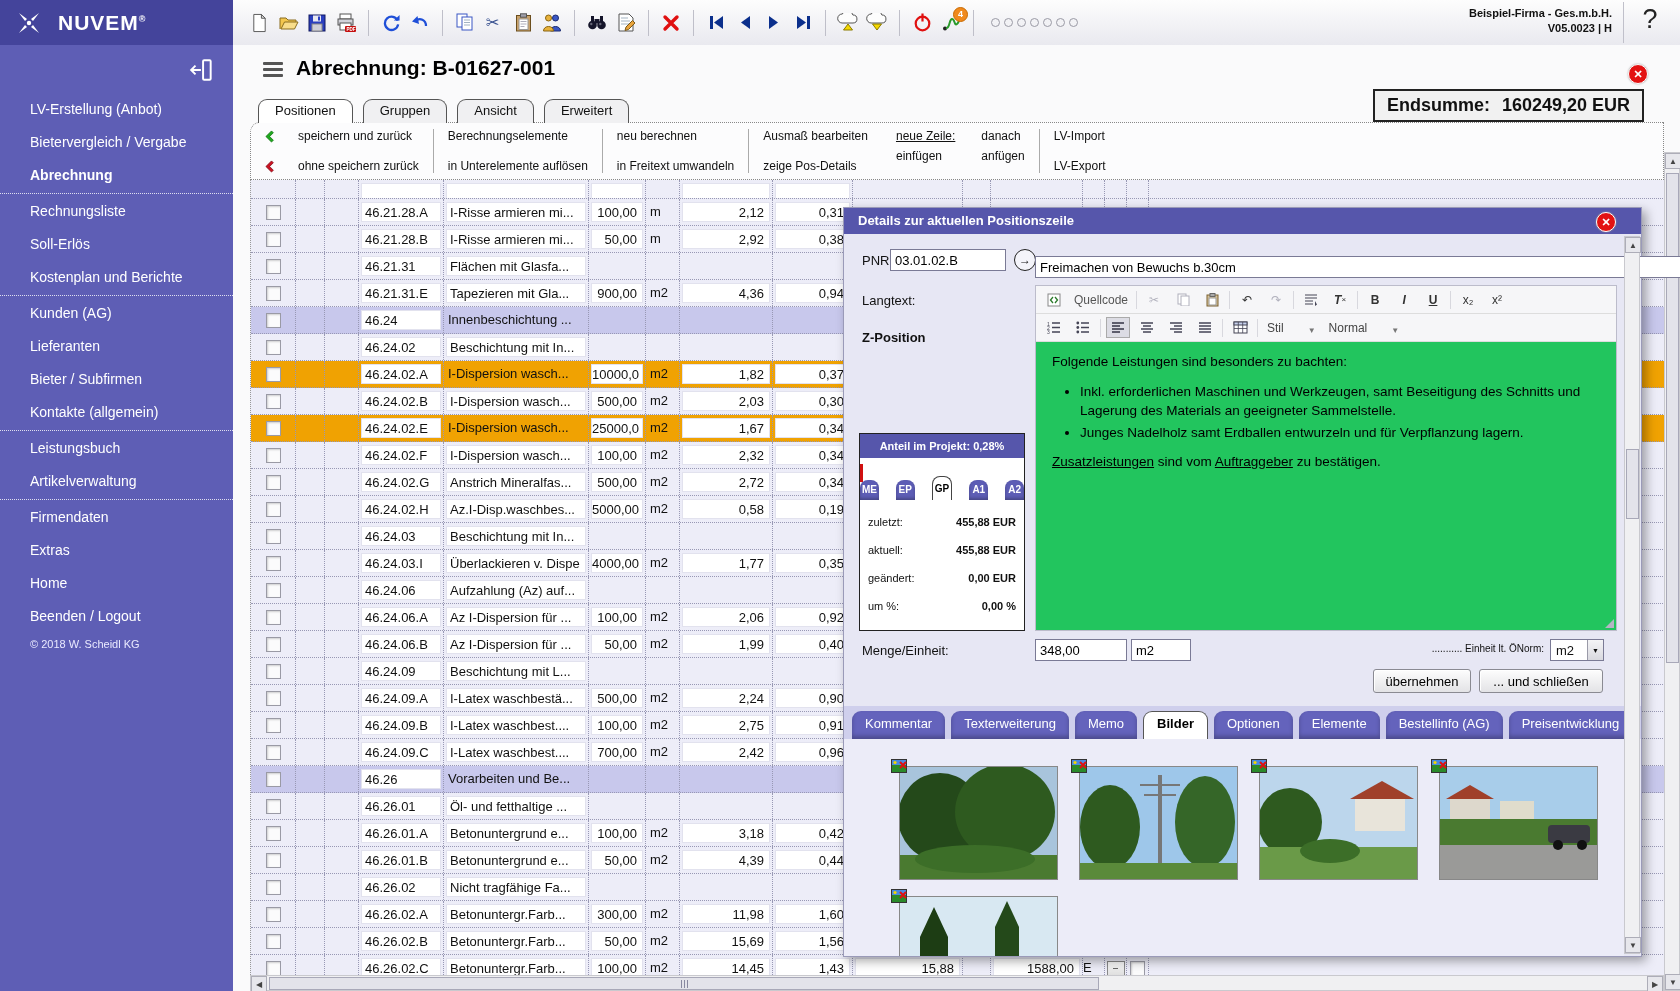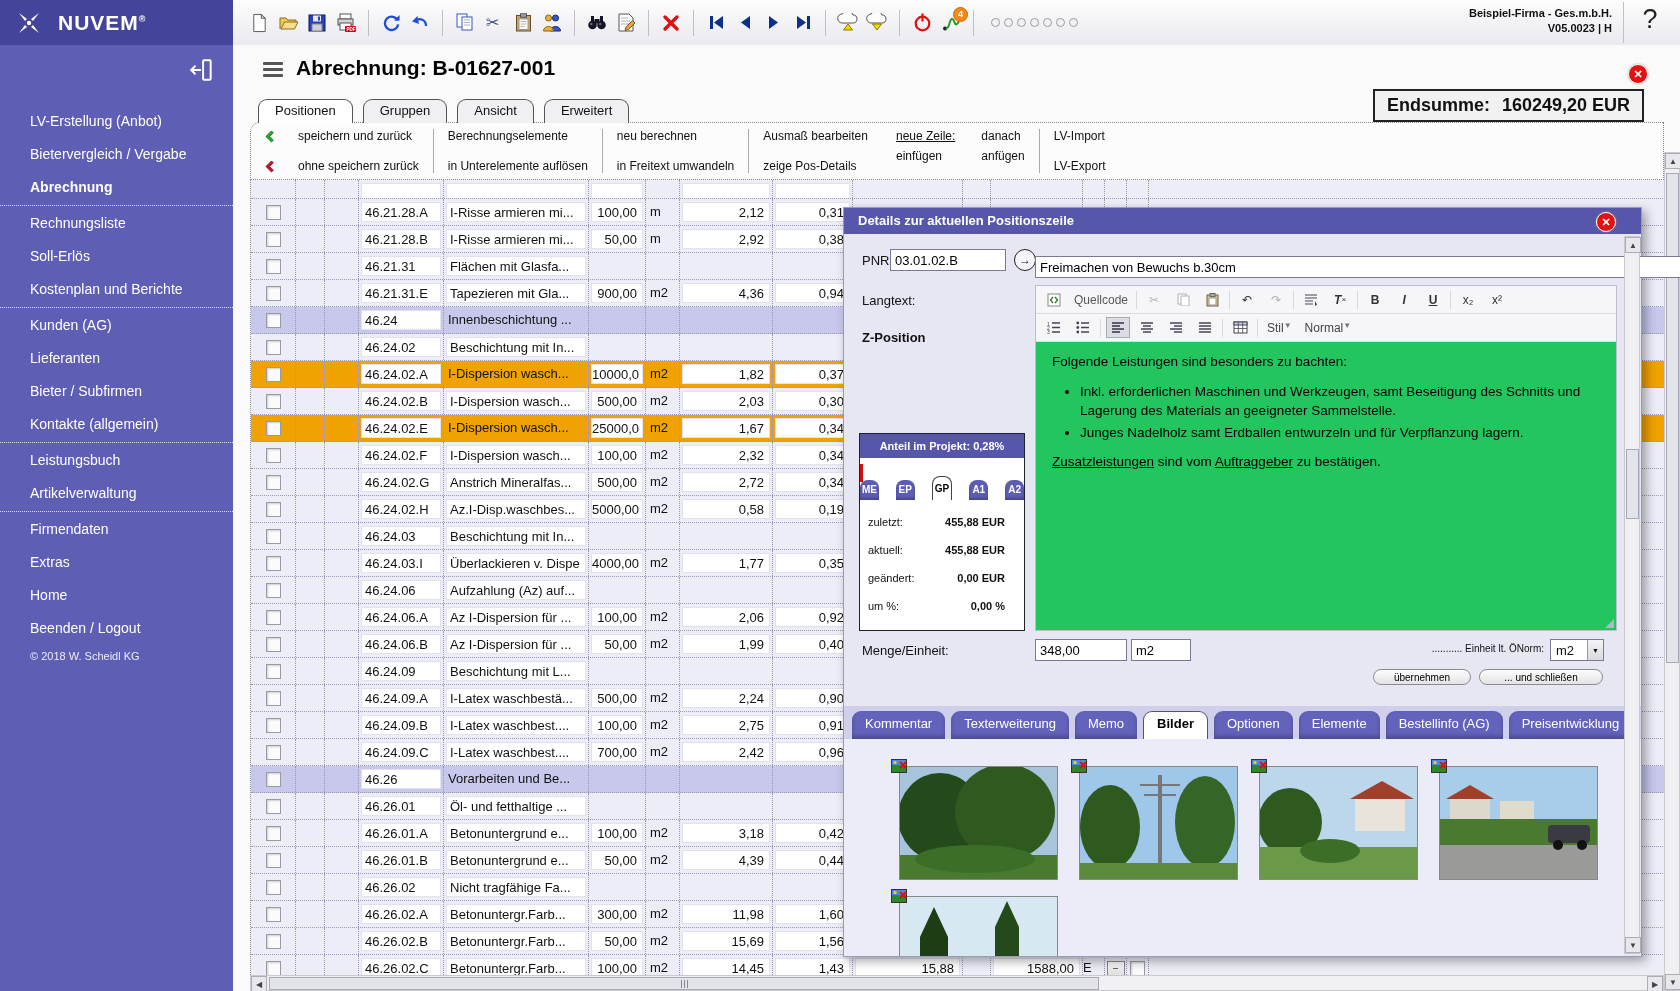--- a/index.html
+++ b/index.html
@@ -23,21 +23,21 @@
          align-items:center;justify-content:center;border:1px solid #c96a00}
   #statusdots{display:flex;gap:4px;margin-left:6px}
   .sdot{width:7px;height:7px;border-radius:50%;border:1px solid #9a9aa5;background:#f2f2f5}
   #company{right:68px;top:6px;width:220px;text-align:right;font-size:11px;font-weight:bold;line-height:15px}
   #helpsep{right:56px;top:2px;width:1px;height:41px;background:#c0c0ca}
   #helpq{right:10px;top:4px;width:40px;height:36px;font-size:27px;color:#222;text-align:center;cursor:pointer}
 
   
   #sidebar{left:0;top:45px;width:233px;height:946px;background:#5e5eb5;color:#fff}
   #collapse{position:absolute;top:12px;right:18px;cursor:pointer}
-  #sbmenu{position:absolute;top:60px;left:0;right:0}
+  #sbmenu{position:absolute;top:48px;left:0;right:0}
   .sb-item{height:33px;line-height:33px;padding-left:30px;font-size:14px;color:#fff;cursor:pointer;
            white-space:nowrap}
   .sb-item.active{font-weight:bold}
   .sb-div{border-top:1px dotted rgba(255,255,255,.8);margin:1px 0}
   #sbcopy{padding-left:30px;margin-top:5px;font-size:11px;color:#eaeaff}
 
   
   #main{left:233px;top:45px;width:1447px;height:946px;background:#fafafb}
   #hamb{left:263px;top:62px;width:20px;height:17px;cursor:pointer}
   #hamb i{display:block;height:3px;background:#555;margin-bottom:3px;border-radius:1px}
@@ -124,54 +124,54 @@
 
   
   #editor{left:191px;top:77px;width:580px;height:344px;background:#22c55e;border:1px solid #bcbccb}
   .edbar{height:27px;background:#f6f6f8;border-bottom:1px solid #ddd;display:flex;align-items:center;
          gap:5px;padding:0 6px}
   .edico{min-width:18px;height:19px;display:flex;align-items:center;justify-content:center;
          font-size:12px;color:#333;cursor:pointer;border:1px solid transparent;padding:0 2px}
   .edico.pressed{background:#dcdce4;border:1px solid #aaa}
   .edico.dis{color:#b0b0bc}
   .edsep{width:1px;height:18px;background:#d8d8de}
-  .edsel{display:flex;align-items:flex-start;gap:0;font-size:12px;color:#444;cursor:pointer;padding:0 4px}
+  .edsel{display:flex;align-items:flex-end;gap:24px;font-size:12px;color:#444;cursor:pointer;padding:0 4px}
   .edsel .ar{font-size:8px;color:#777}
   #edcontent{position:absolute;left:0;top:54px;right:0;bottom:0;padding:12px 16px;font-size:13.5px;
              line-height:1.45;color:#000;overflow:hidden}
   #edcontent ul{margin:10px 0 10px 14px;padding-left:14px}
   #edcontent li{margin-bottom:2px}
   #edresize{position:absolute;right:2px;bottom:2px;width:0;height:0;
             border-left:9px solid transparent;border-bottom:9px solid #b5b5c5;cursor:nwse-resize}
 
   
   #stats{left:15px;top:225px;width:164px;height:196px;background:#fff;border:1.5px solid #222}
   #statshead{left:0;top:0;width:100%;height:24px;background:#5656ab;color:#fff;font-size:11px;
              font-weight:bold;text-align:center;line-height:24px}
   #redtick{left:0;top:30px;width:3px;height:18px;background:#d01010}
   #minitabs{left:0;top:42px;width:100%;display:flex;justify-content:center;gap:17px;align-items:flex-end}
   .mtab{width:27px;height:20px;background:#5d5db5;color:#fff;font-size:10px;font-weight:bold;
         text-align:center;line-height:20px;border-radius:8px 8px 0 0;cursor:pointer;
         box-shadow:inset 0 -2px 3px rgba(0,0,0,.25)}
   .mtab.active{background:#fff;color:#000;border:1px solid #444;border-bottom:none;height:23px;line-height:23px;box-shadow:none}
-  #statrows{left:8px;top:74px;right:19px}
+  #statrows{left:8px;top:74px;right:8px}
   .strow{display:flex;justify-content:space-between;font-size:11px;height:28px;align-items:center}
 
   
   #mengelabel{left:18px;top:435px}
   #mengeinput{left:191px;top:431px;width:92px;}
   #einheitinput{left:287px;top:431px;width:60px}
   #onormlabel{left:360px;top:435px;width:340px;text-align:right;font-size:10px}
   #onormsel{left:706px;top:431px;width:54px;height:22px;background:#fff;border:1px solid #7a7a95;
             box-sizing:border-box;display:flex;align-items:center;cursor:pointer}
   #onormsel .val{flex:1;padding-left:5px;font-size:13px}
   #onormsel .drop{width:15px;height:100%;background:linear-gradient(#f4f4f6,#d9d9df);
                   border-left:1px solid #9a9aa8;font-size:7px;display:flex;align-items:center;justify-content:center}
-  .dbtn{position:absolute;height:16px;background:linear-gradient(#fdfdfd,#e3e3e6);border:1px solid #8a8a92;
-        border-radius:10px;font-size:10px;font-family:"Liberation Sans",sans-serif;cursor:pointer;
+  .dbtn{position:absolute;height:24px;background:linear-gradient(#fdfdfd,#e3e3e6);border:1px solid #8a8a92;
+        border-radius:3px;font-size:13px;font-family:"Liberation Sans",sans-serif;cursor:pointer;
         display:flex;align-items:center;justify-content:center;box-shadow:1px 1px 0 #fff inset}
   #btnapply{left:529px;top:461px;width:98px}
   #btnclose{left:635px;top:461px;width:124px}
 
   
   #dtabsband{left:0;top:498px;width:100%;height:33px;background:#cfcfec}
   #dtabs{left:8px;top:503px;height:28px;display:flex;gap:6px;overflow:hidden;width:772px}
   .dtab{padding:5px 13px;background:#6463bc;color:#fff;font-size:13px;border-radius:9px 9px 0 0;
         cursor:pointer;white-space:nowrap;box-shadow:inset 0 -3px 4px rgba(0,0,0,.25)}
   .dtab.active{background:#fff;color:#000;font-weight:bold;border:1px solid #555;border-bottom:none;

